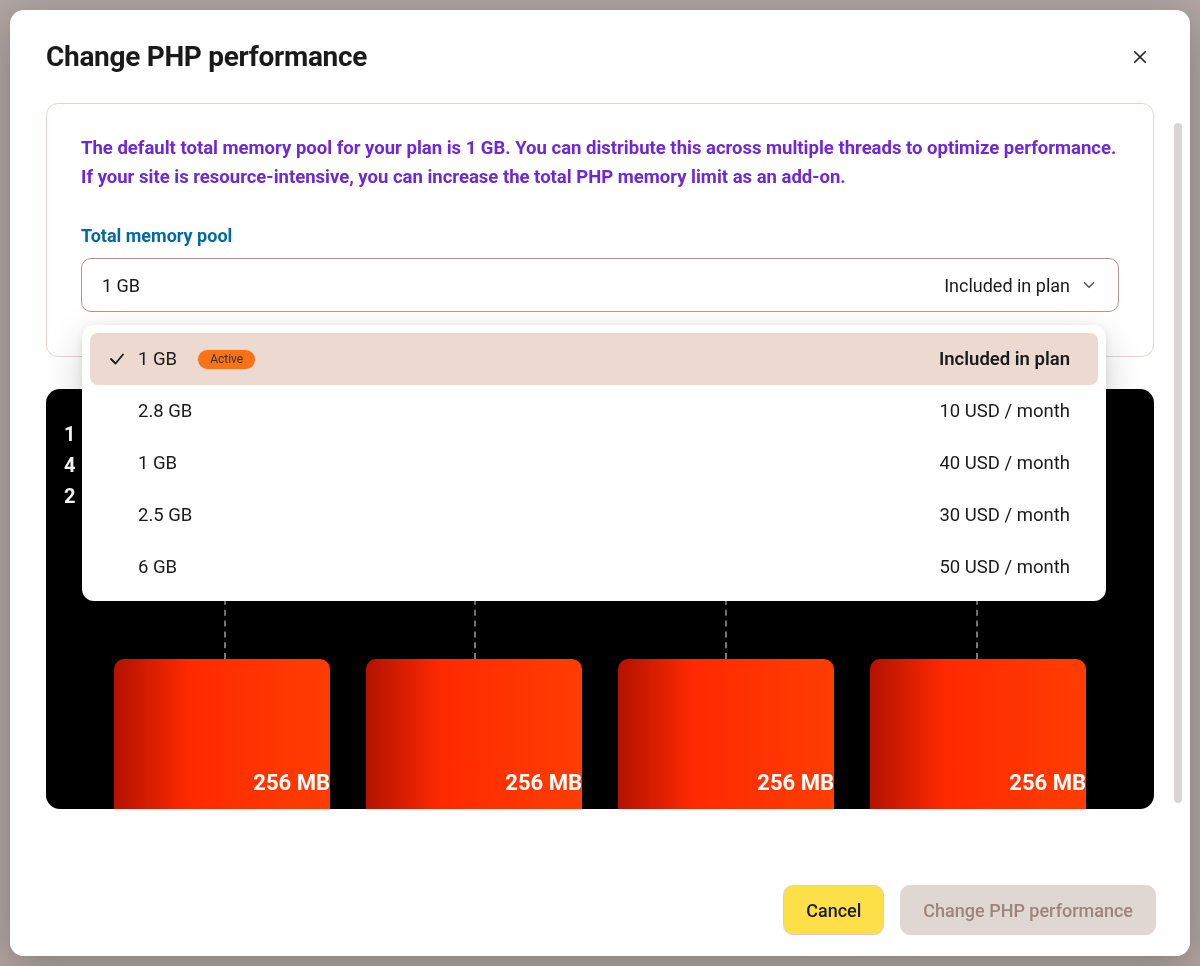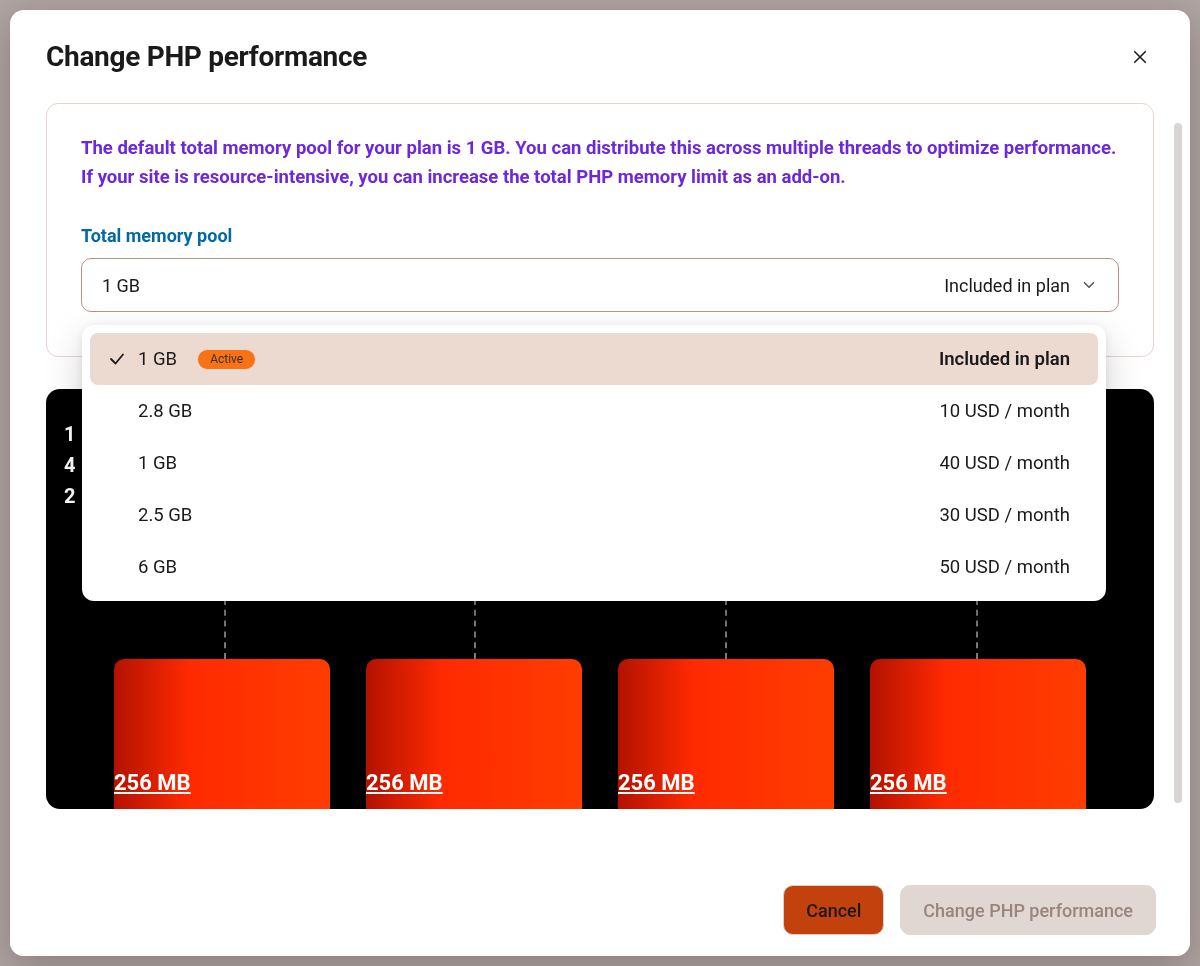--- a/index.html
+++ b/index.html
@@ -171,24 +171,23 @@
     display: flex;
     gap: 36px;
   }
   .thread {
     flex: 1;
     height: 180px;
     border-radius: 10px;
     background: linear-gradient(to right, #b31200 0%, #ff2a00 35%, #ff3d00 100%);
     display: flex;
     flex-direction: column;
-    align-items: flex-start;
+    align-items: flex-end;
     justify-content: flex-end;
     padding-bottom: 44px;
-    text-decoration: underline;
   }
   .thread .mem {
     font-size: 22px;
     font-weight: 700;
     color: #fff;
   }
 
   
   .dropdown {
     position: absolute;
@@ -249,21 +248,21 @@
   .btn {
     height: 50px;
     border-radius: 10px;
     padding: 0 22px;
     font-size: 18px;
     font-weight: 500;
     cursor: pointer;
     display: flex; align-items: center; justify-content: center;
   }
   .btn-secondary {
-    background: #c2410c;
+    background: #fde047;
     border: 1.5px solid #d9d0cd;
     color: #1a1a1a;
   }
   .btn-primary {
     background: #e0d7d3;
     border: 1.5px solid #e0d7d3;
     color: #9a847c;
   }
 </style>
 </head>

